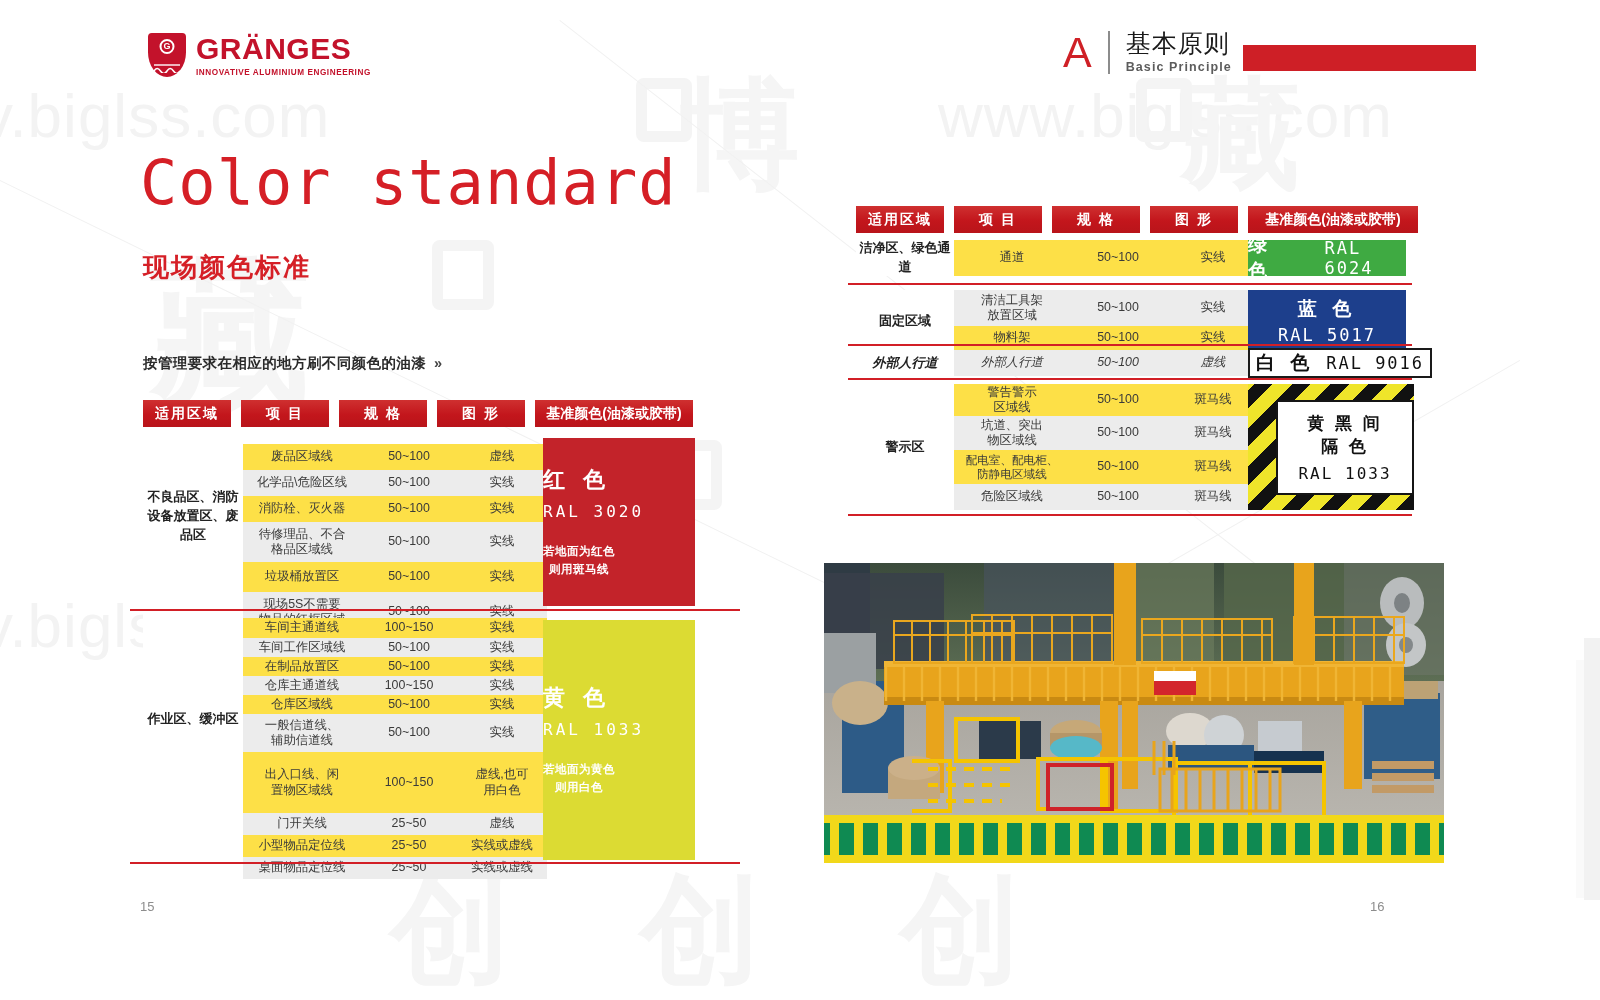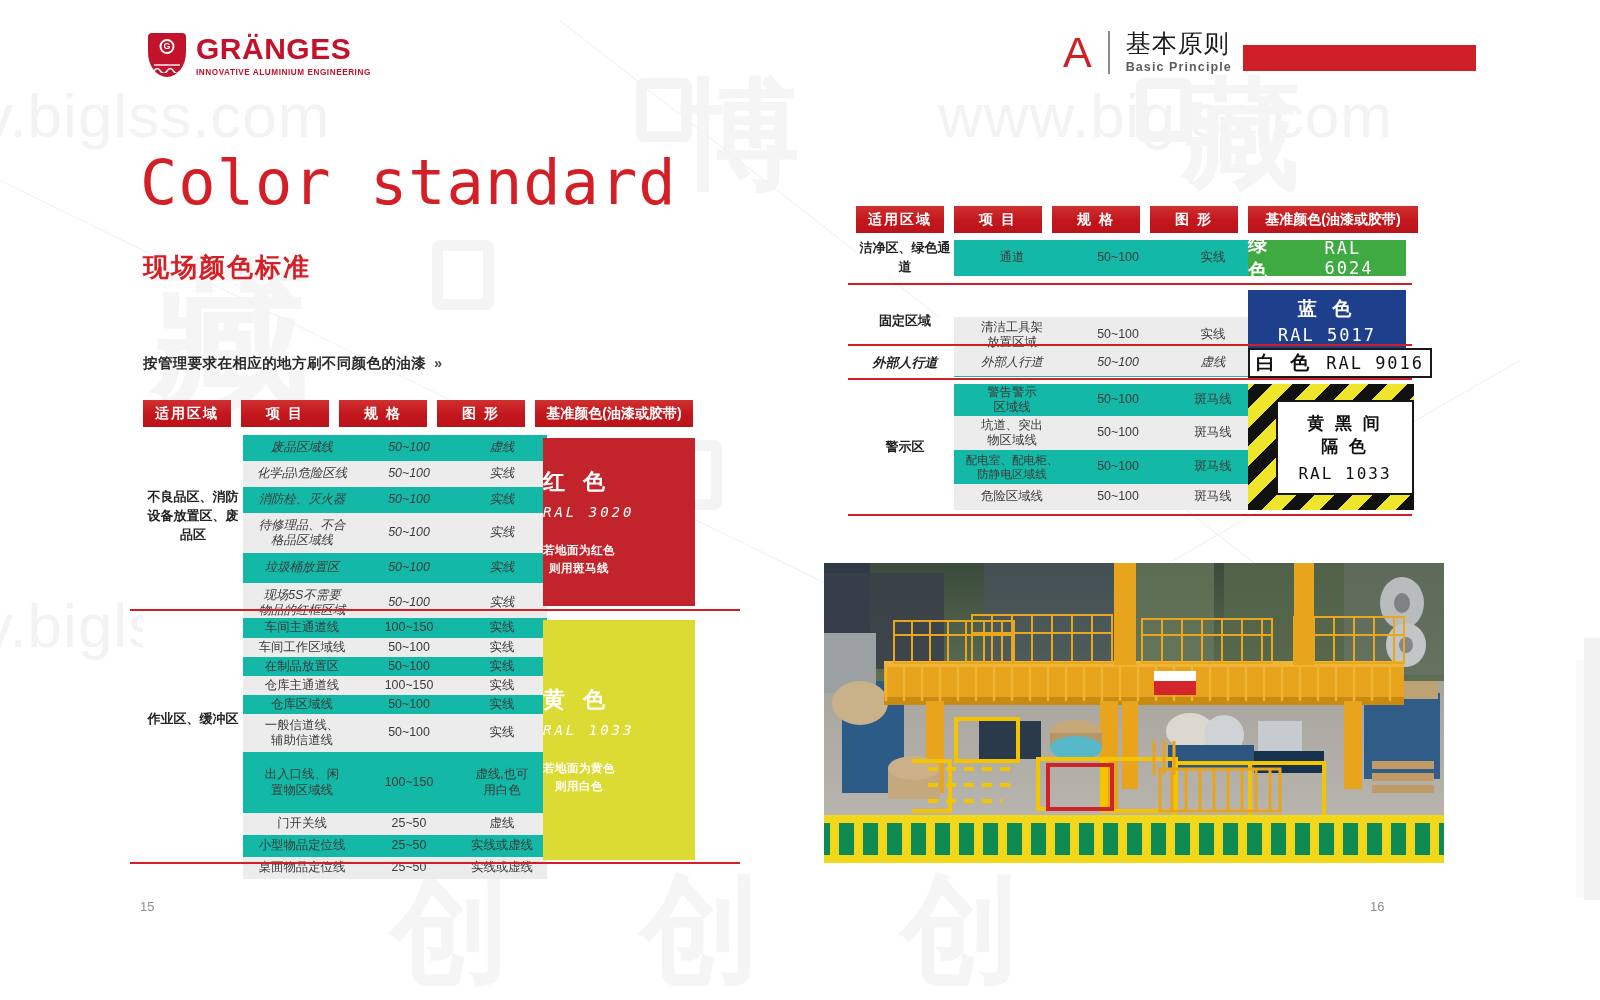--- a/index.html
+++ b/index.html
@@ -104,33 +104,33 @@
   
   .tbl { position: absolute; }
   .trow { display: flex; align-items: stretch; }
   .cell {
     display: flex; align-items: center; justify-content: center;
     text-align: center; font-size: 12.4px; color: #3a3a3a;
     line-height: 1.25; padding: 3px 2px;
   }
   .cell.area { font-weight: 700; font-size: 13px; color: #222; }
   .zebra { background: #ececec; }
-  .plain { background: #14b8a6; }
+  .plain { background: #fde047; }
 
   .sec-rule { position: absolute; height: 2px; background: #d21f26; }
 
   
   .swatch {
     position: absolute;
     display: flex; flex-direction: column;
     align-items: flex-start; justify-content: center;
     color: #fff; text-align: center;
   }
   .sw-name { font-size: 22px; font-weight: 700; letter-spacing: 6px; }
-  .sw-ral  { font-size: 14px; letter-spacing: 3px; margin-top: 7px; font-family:"DejaVu Sans Mono","Liberation Mono",monospace;font-style:italic; }
+  .sw-ral  { font-size: 16px; letter-spacing: 3px; margin-top: 7px; font-family:"DejaVu Sans Mono","Liberation Mono",monospace; }
   .sw-note { font-size: 11.5px; line-height: 1.55; margin-top: 22px; font-weight: 700; letter-spacing: 0.5px; }
 
   .swatch-inline {
     position: absolute;
     display: flex; align-items: center; justify-content: center;
     gap: 28px; color: #fff;
   }
   .swi-name { font-size: 19px; font-weight: 700; letter-spacing: 5px; }
   .swi-ral { font-size: 17px; letter-spacing: 2px; font-family:"DejaVu Sans Mono","Liberation Mono",monospace; }
 
@@ -222,21 +222,21 @@
     </div>
 
     <div class="hdr-row" style="left:143px; top:400px;">
       <div class="chip" style="width:88px;">适用区域</div>
       <div class="chip" style="width:88px; margin-left:10px;">项 目</div>
       <div class="chip" style="width:88px; margin-left:10px;">规 格</div>
       <div class="chip" style="width:88px; margin-left:10px;">图 形</div>
       <div class="chip" style="width:158px; margin-left:10px; letter-spacing:0px;">基准颜色(油漆或胶带)</div>
     </div>
 
-    <div class="tbl" style="left:143px; top:435px; width:404px;font-style:italic;">
+    <div class="tbl" style="left:143px; top:444px; width:404px;">
       <div class="trow" style="height:26px;">
         <div class="cell area" style="width:100px; background:#fff;"></div>
         <div class="cell plain" style="width:118px;">废品区域线</div>
         <div class="cell plain" style="width:96px;">50~100</div>
         <div class="cell plain" style="width:90px;">虚线</div>
       </div>
       <div class="trow" style="height:26px;">
         <div class="cell area" style="width:100px; background:#fff;"></div>
         <div class="cell zebra" style="width:118px;">化学品\危险区线</div>
         <div class="cell zebra" style="width:96px;">50~100</div>
@@ -387,21 +387,21 @@
         <div class="cell plain" style="width:94px;">实线</div>
       </div>
     </div>
     <div class="swatch-inline" style="left:448px; top:240px; width:158px; height:36px; background:#3faa42;">
       <div class="swi-name">绿 色</div>
       <div class="swi-ral">RAL 6024</div>
     </div>
     <div class="sec-rule" style="left:48px; top:283px; width:564px;"></div>
 
     <div class="tbl" style="left:56px; top:290px; width:404px;">
-      <div class="trow" style="height:36px;margin-top:27px;">
+      <div class="trow" style="height:36px;">
         <div class="cell area" style="width:98px; background:#fff;"></div>
         <div class="cell zebra" style="width:116px; white-space:pre-line;">清洁工具架
 放置区域</div>
         <div class="cell zebra" style="width:96px;">50~100</div>
         <div class="cell zebra" style="width:94px;">实线</div>
       </div>
       <div class="trow" style="height:24px;">
         <div class="cell area" style="width:98px; background:#fff;"></div>
         <div class="cell plain" style="width:116px;">物料架</div>
         <div class="cell plain" style="width:96px;">50~100</div>

